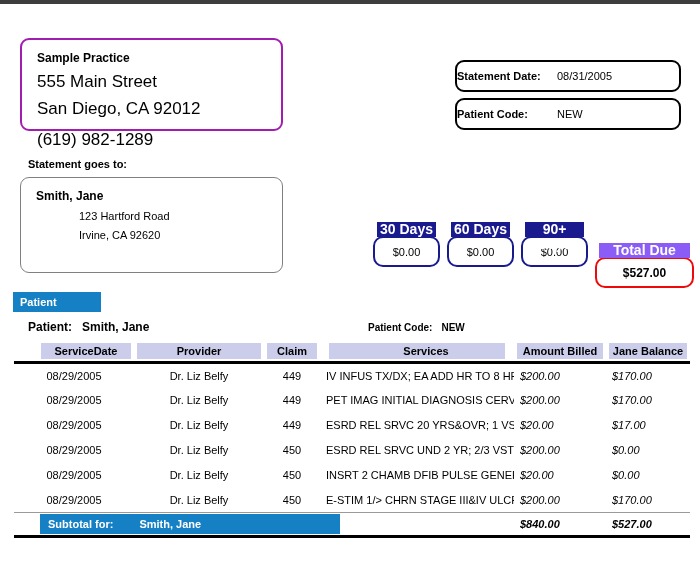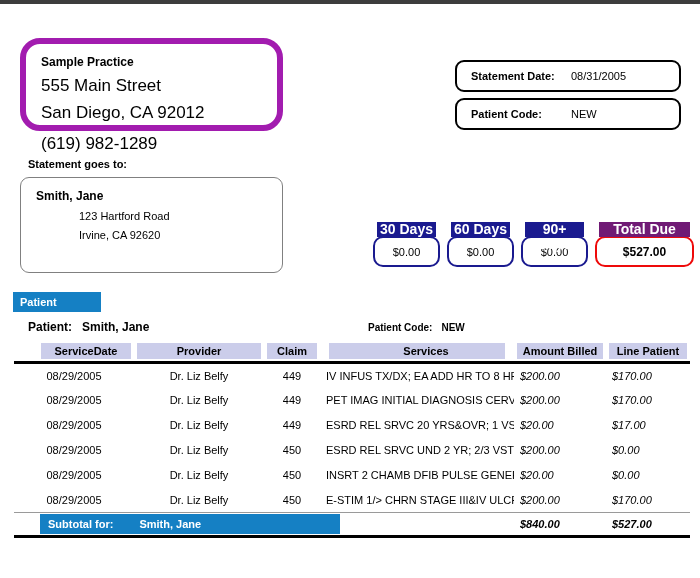--- a/index.html
+++ b/index.html
@@ -2,35 +2,35 @@
 <html><head>
 <meta charset="utf-8">
 <style>
   * { margin:0; padding:0; box-sizing:border-box; }
   body { background:#fff; font-family:"Liberation Sans","DejaVu Sans",sans-serif; color:#000; }
   .page { position:relative; width:700px; height:578px; background:#fff; overflow:hidden; }
   .top-bar { position:absolute; left:0; top:0; width:700px; height:4px; background:#3d3d3d; }
 
   
   .practice-box { position:absolute; left:20px; top:38px; width:263px; height:93px;
-    border:6px solid #a21caf; border-radius:20px; padding:11px 8px 0 15px; }
+    border:2px solid #a21caf; border-radius:9px; padding:11px 8px 0 15px; }
   .practice-box .name { font-weight:bold; font-size:12px; margin-bottom:7px; }
   .practice-box .line { font-size:17px; margin-bottom:7px; }
   .practice-box .phone { margin-top:11px; }
 
   .goes-to-label { position:absolute; left:28px; top:158px; font-size:11px; font-weight:bold; }
   .recipient-box { position:absolute; left:20px; top:177px; width:263px; height:96px;
     border:1px solid #808080; border-radius:9px; padding:11px 8px 0 15px; }
   .recipient-box .name { font-weight:bold; font-size:12px; margin-bottom:7px; }
   .recipient-box .line { font-size:11px; margin-bottom:7px;margin-left:43px; }
 
   
   .info-box { position:absolute; left:455px; width:226px; height:32px;
     border:2px solid #000; border-radius:9px; display:flex; align-items:center;
-    padding-left:14px; font-size:11px; background:#fff; }
+    font-size:11px; background:#fff; }
   .info-box .lbl { font-weight:bold; width:100px; }
   .info-box.date { top:60px; }
   .info-box.code { top:98px; }
 
   
   .aging { position:absolute; left:373px; top:222px; display:flex; gap:7px; }
   .aging-box { width:67px; }
   .aging-box.total { width:99px; }
   .aging-header { margin:0 4px; height:15px; line-height:15px; color:#fff;
     font-size:14px; font-weight:bold; text-align:center; position:relative; z-index:2; }
@@ -101,21 +101,21 @@
       </div>
       <div class="aging-box">
         <div class="aging-header" style="background: rgb(26, 26, 143);">60 Days</div>
         <div class="aging-value" style="border-color: rgb(26, 26, 143);">$0.00</div>
       </div>
       <div class="aging-box">
         <div class="aging-header" style="background: rgb(26, 26, 143);">90+ Days</div>
         <div class="aging-value" style="border-color: rgb(26, 26, 143);">$0.00</div>
       </div>
       <div class="aging-box total">
-        <div class="aging-header" style="background: #701a75;">Total Due</div>
+        <div class="aging-header" style="background: #8b5cf6; margin-top: 21px;">Total Due</div>
         <div class="aging-value" style="border-color: rgb(238, 10, 10);">$527.00</div>
       </div>
     </div>
 
   <div class="charges-banner" style="background: rgb(21, 128, 196);">Patient</div>
 
   <div class="patient-line">
     <span>Patient:</span><span class="pname">Smith, Jane</span>
   </div>
   <div class="patient-code-line">
@@ -143,21 +143,21 @@
             <th>
               <div class="th-chip chip-2" style="background: rgb(203, 205, 234);">Claim</div>
             </th>
             <th>
               <div class="th-chip chip-3" style="background: rgb(203, 205, 234); padding-left: 18px;">Services</div>
             </th>
             <th>
               <div class="th-chip chip-4" style="background: rgb(203, 205, 234);">Amount Billed</div>
             </th>
             <th>
-              <div class="th-chip chip-5" style="background: rgb(203, 205, 234);">Line Patient</div>
+              <div class="th-chip chip-5" style="background: rgb(203, 205, 234);">Jane Balance</div>
             </th>
           </tr>
       </thead>
       <tbody>
           <tr>
             <td class="c">08/29/2005</td>
             <td class="c">Dr. Liz Belfy</td>
             <td class="c">449</td>
             <td class="l">IV INFUS TX/DX; EA ADD HR TO 8 HR</td>
             <td class="r">$200.00</td>

